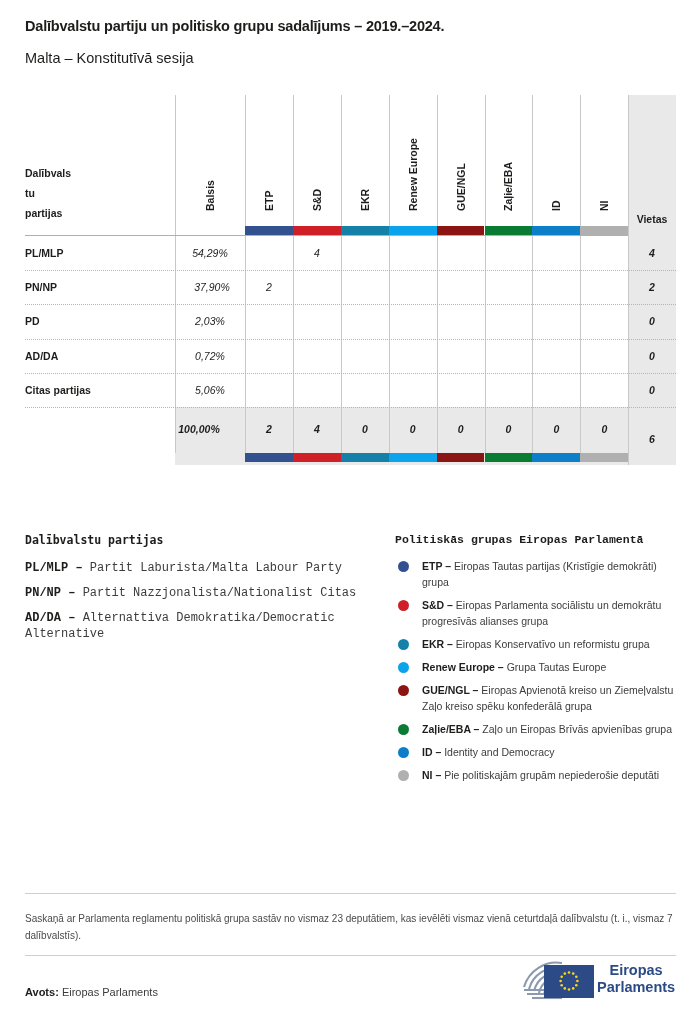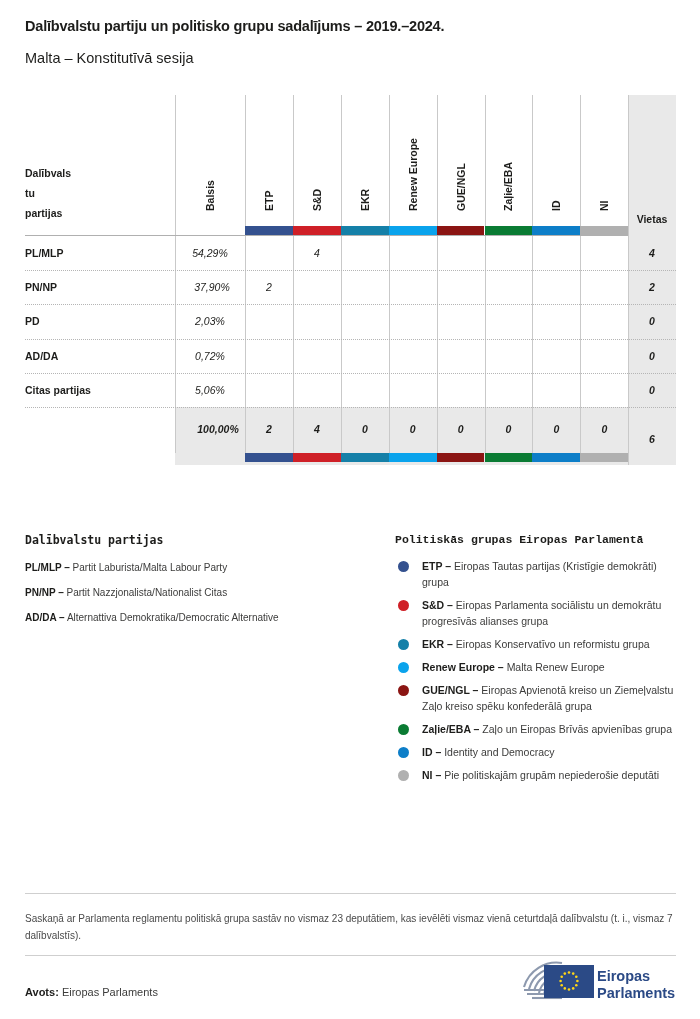--- a/index.html
+++ b/index.html
@@ -88,21 +88,21 @@
   .legend-right { position: absolute; left: 395px; top: 533px; width: 285px; }
 
   .legend-title {
     font-size: 11.5px; font-weight: bold; color: #1d1d1b;
     margin-bottom: 13px;
     font-family: "DejaVu Sans Mono", monospace;
   }
   .legend-title.r { font-family: Liberation Mono, monospace; margin-bottom: 12px; }
 
   .party-line {
-    font-size: 10px; color: #3c3c3b; line-height: 16px; margin-bottom: 9px;
+    font-size: 12px; color: #3c3c3b; line-height: 16px; margin-bottom: 9px; font-family: Liberation Mono, monospace;
   }
   .party-line b { color: #1d1d1b; font-weight: bold; }
 
   .grp-item {
     position: relative; padding-left: 27px; margin-bottom: 7px;
     font-size: 10.5px; color: #3c3c3b; line-height: 16px;
   }
   .grp-item b { color: #1d1d1b; font-weight: bold; }
   .dot {
     position: absolute; left: 3px; top: 3px;
@@ -120,22 +120,22 @@
   .source {
     position: absolute; left: 25px; top: 986px;
     font-size: 11px; color: #3c3c3b;
   }
   .source b { color: #1d1d1b; font-weight: bold; }
 
   .ep-logo {
     position: absolute; left: 518px; top: 957px; width: 160px; height: 48px;
   }
   .ep-text {
-    position: absolute; left: 79px; top: 11px;
-    font-size: 14.5px; font-weight: bold; color: #2b4a86; line-height: 17px;
+    position: absolute; left: 79px; top: 5px;
+    font-size: 14.5px; font-weight: bold; color: #2b4a86; line-height: 17px; text-align: center;
   }
 </style>
 </head>
 <body>
 
 <div class="page">
 
   <div class="title">Dalībvalstu partiju un politisko grupu sadalījums – 2019.–2024.</div>
   <div class="subtitle">Malta – Konstitutīvā sesija</div>
 
@@ -239,21 +239,21 @@
         <div class="cell grp" style="left:220px;top:288.8px"></div>
         <div class="cell grp" style="left:267.9px;top:288.8px"></div>
         <div class="cell grp" style="left:315.8px;top:288.8px"></div>
         <div class="cell grp" style="left:363.7px;top:288.8px"></div>
         <div class="cell grp" style="left:411.6px;top:288.8px"></div>
         <div class="cell grp" style="left:459.5px;top:288.8px"></div>
         <div class="cell grp" style="left:507.4px;top:288.8px"></div>
         <div class="cell grp" style="left:555.3px;top:288.8px"></div>
         <div class="cell vietas" style="left:603px;top:288.8px">0</div>
         <div class="hline dotted" style="top:312px;width:651px"></div>
-        <div class="cell balsis tot" style="left:158px;top:328px">100,00%</div>
+        <div class="cell balsis tot" style="left:139px;top:328px">100,00%</div>
         <div class="cell grp tot" style="left:220px;top:328px">2</div>
         <div class="cell grp tot" style="left:267.9px;top:328px">4</div>
         <div class="cell grp tot" style="left:315.8px;top:328px">0</div>
         <div class="cell grp tot" style="left:363.7px;top:328px">0</div>
         <div class="cell grp tot" style="left:411.6px;top:328px">0</div>
         <div class="cell grp tot" style="left:459.5px;top:328px">0</div>
         <div class="cell grp tot" style="left:507.4px;top:328px">0</div>
         <div class="cell grp tot" style="left:555.3px;top:328px">0</div>
         <div class="cell vietas" style="left:603px;top:338px">6</div>
         <div class="colorbar" style="left:220px;top:358px;width:47.9px;background:#34518f"></div>
@@ -275,21 +275,21 @@
         <div class="party-line"><b>AD/DA –</b> <span>Alternattiva Demokratika/Democratic Alternative</span></div>
       </div>
   </div>
 
   <div class="legend-right">
     <div class="legend-title r">Politiskās grupas Eiropas Parlamentā</div>
     <div id="group-list">
         <div class="grp-item"><span class="dot" style="background:#34518f"></span><b>ETP –</b> <span>Eiropas Tautas partijas (Kristīgie demokrāti) grupa</span></div>
         <div class="grp-item"><span class="dot" style="background:#cf2027"></span><b>S&amp;D –</b> <span>Eiropas Parlamenta sociālistu un demokrātu progresīvās alianses grupa</span></div>
         <div class="grp-item"><span class="dot" style="background:#1580a8"></span><b>EKR –</b> <span>Eiropas Konservatīvo un reformistu grupa</span></div>
-        <div class="grp-item"><span class="dot" style="background:#0aa3ec"></span><b>Renew Europe –</b> <span>Malta Renew Europe</span></div>
+        <div class="grp-item"><span class="dot" style="background:#0aa3ec"></span><b>Renew Europe –</b> <span>Grupa Tautas Europe</span></div>
         <div class="grp-item"><span class="dot" style="background:#8b1513"></span><b>GUE/NGL –</b> <span>Eiropas Apvienotā kreiso un Ziemeļvalstu Zaļo kreiso spēku konfederālā grupa</span></div>
         <div class="grp-item"><span class="dot" style="background:#0a7b33"></span><b>Zaļie/EBA –</b> <span>Zaļo un Eiropas Brīvās apvienības grupa</span></div>
         <div class="grp-item"><span class="dot" style="background:#0d7ec8"></span><b>ID –</b> <span>Identity and Democracy</span></div>
         <div class="grp-item"><span class="dot" style="background:#b0b0b0"></span><b>NI –</b> <span>Pie politiskajām grupām nepiederošie deputāti</span></div>
       </div>
   </div>
 
   <div class="rule" style="top:893px"></div>
   <div class="footnote">Saskaņā ar Parlamenta reglamentu politiskā grupa sastāv no vismaz 23 deputātiem, kas ievēlēti vismaz vienā ceturtdaļā dalībvalstu (t. i., vismaz 7 dalībvalstīs).</div>
   <div class="rule" style="top:955px"></div>

